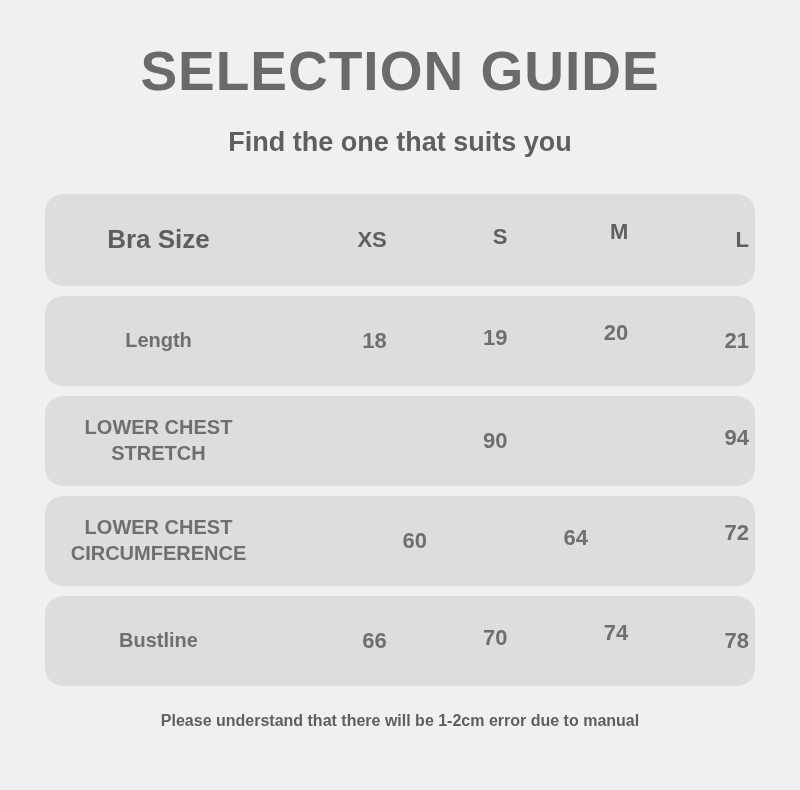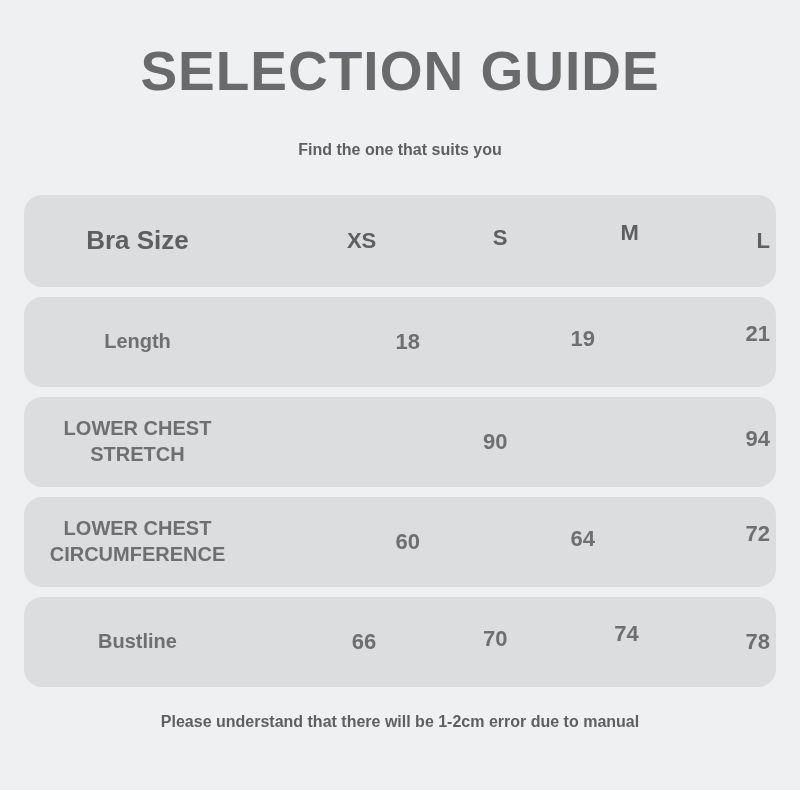--- a/index.html
+++ b/index.html
@@ -12,37 +12,37 @@
     background: #eef0f1;
     font-family: "Liberation Sans", sans-serif;
     color: #6b6b6b;
     overflow: hidden;
   }
   .page {
     position: relative;
     width: 800px;
     height: 790px;
     box-sizing: border-box;
-    padding: 0 24px;
+    padding: 0 45px;
     display: flex;
     flex-direction: column;
   }
   .title {
     margin-top: 44px;
     text-align: center;
     font-size: 55px;
     font-weight: bold;
     letter-spacing: 1px;
     color: #6a6a6a;
     line-height: 1.0;
   }
   .subtitle {
-    margin-top: 42px;
+    margin-top: 28px;
     text-align: center;
-    font-size: 16px;
+    font-size: 27px;
     font-weight: bold;
     color: #5f5f5f;
   }
   .table {
     margin-top: 36px;
     display: flex;
     flex-direction: column;
     gap: 10px;
   }
   .row {
@@ -113,20 +113,21 @@
       <div class="cell-val">XS</div>
       <div class="cell-val">S</div>
       <div class="cell-val">M</div>
       <div class="cell-val">L</div>
     </div>
 
     <div class="row">
       <div class="cell-label">Length</div>
       <div class="cell-val">18</div>
       <div class="cell-val">19</div>
+      <div class="cell-val">20</div>
       <div class="cell-val">21</div>
     </div>
 
     <div class="row">
       <div class="cell-label">
         <div>LOWER CHEST</div>
         <div>STRETCH</div>
       </div>
       <div class="cell-val">90</div>
       <div class="cell-val">94</div>

